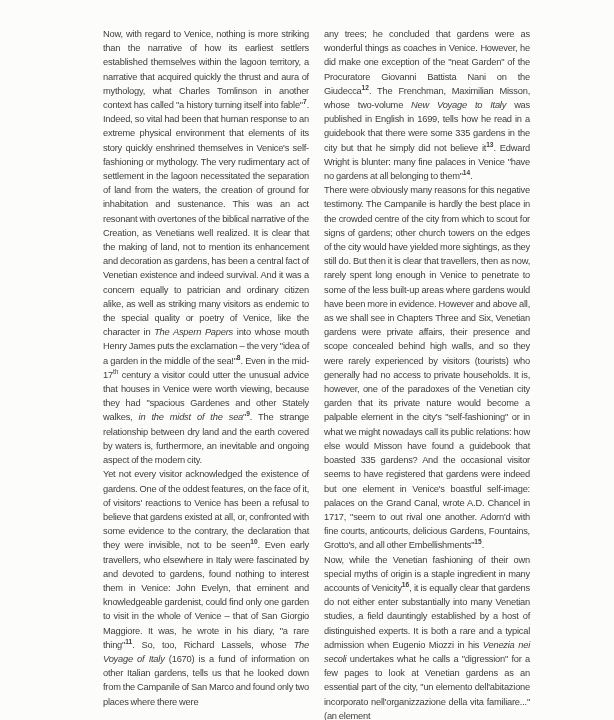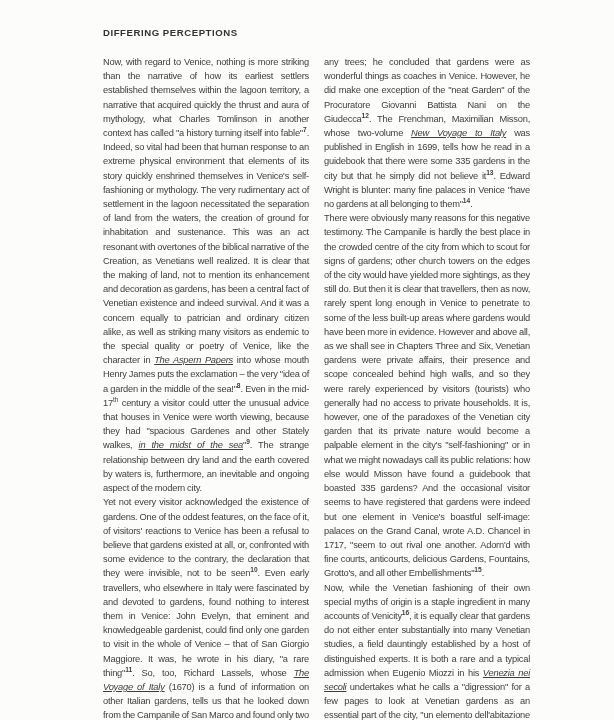--- a/index.html
+++ b/index.html
@@ -52,27 +52,26 @@
     line-height: 0;
     vertical-align: super;
     letter-spacing: 0;
   }
   sup.ord {
     font-size: 6.6px;
     line-height: 0;
     vertical-align: super;
     letter-spacing: 0;
   }
-  i { font-style: italic; text-decoration: underline; }
+  i { font-style: italic; }
 </style>
 </head>
 <body>
 
 <div class="page">
-  <h1 class="heading">DIFFERING PERCEPTIONS</h1>
   <div class="columns">
     <div class="col">
         <p>Now, with regard to Venice, nothing is more striking than the narrative of how its earliest settlers established themselves within the lagoon territory, a narrative that acquired quickly the thrust and aura of mythology, what Charles Tomlinson in another context has called "a history turning itself into fable"<sup class="fn">7</sup>. Indeed, so vital had been that human response to an extreme physical environment that elements of its story quickly enshrined themselves in Venice's self-fashioning or mythology. The very rudimentary act of settlement in the lagoon necessitated the separation of land from the waters, the creation of ground for inhabitation and sustenance. This was an act resonant with overtones of the biblical narrative of the Creation, as Venetians well realized. It is clear that the making of land, not to mention its enhancement and decoration as gardens, has been a central fact of Venetian existence and indeed survival. And it was a concern equally to patrician and ordinary citizen alike, as well as striking many visitors as endemic to the special quality or poetry of Venice, like the character in <i>The Aspern Papers</i> into whose mouth Henry James puts the exclamation – the very "idea of a garden in the middle of the sea!"<sup class="fn">8</sup>. Even in the mid-17<sup class="ord">th</sup> century a visitor could utter the unusual advice that houses in Venice were worth viewing, because they had "spacious Gardenes and other Stately walkes, <i>in the midst of the sea</i>"<sup class="fn">9</sup>. The strange relationship between dry land and the earth covered by waters is, furthermore, an inevitable and ongoing aspect of the modern city.</p>
         <p>Yet not every visitor acknowledged the existence of gardens. One of the oddest features, on the face of it, of visitors' reactions to Venice has been a refusal to believe that gardens existed at all, or, confronted with some evidence to the contrary, the declaration that they were invisible, not to be seen<sup class="fn">10</sup>. Even early travellers, who elsewhere in Italy were fascinated by and devoted to gardens, found nothing to interest them in Venice: John Evelyn, that eminent and knowledgeable gardenist, could find only one garden to visit in the whole of Venice – that of San Giorgio Maggiore. It was, he wrote in his diary, "a rare thing"<sup class="fn">11</sup>. So, too, Richard Lassels, whose <i>The Voyage of Italy</i> (1670) is a fund of information on other Italian gardens, tells us that he looked down from the Campanile of San Marco and found only two places where there were</p>
       </div>
     <div class="col">
         <p>any trees; he concluded that gardens were as wonderful things as coaches in Venice. However, he did make one exception of the "neat Garden" of the Procuratore Giovanni Battista Nani on the Giudecca<sup class="fn">12</sup>. The Frenchman, Maximilian Misson, whose two-volume <i>New Voyage to Italy</i> was published in English in 1699, tells how he read in a guidebook that there were some 335 gardens in the city but that he simply did not believe it<sup class="fn">13</sup>. Edward Wright is blunter: many fine palaces in Venice "have no gardens at all belonging to them"<sup class="fn">14</sup>.</p>
         <p>There were obviously many reasons for this negative testimony. The Campanile is hardly the best place in the crowded centre of the city from which to scout for signs of gardens; other church towers on the edges of the city would have yielded more sightings, as they still do. But then it is clear that travellers, then as now, rarely spent long enough in Venice to penetrate to some of the less built-up areas where gardens would have been more in evidence. However and above all, as we shall see in Chapters Three and Six, Venetian gardens were private affairs, their presence and scope concealed behind high walls, and so they were rarely experienced by visitors (tourists) who generally had no access to private households. It is, however, one of the paradoxes of the Venetian city garden that its private nature would become a palpable element in the city's "self-fashioning" or in what we might nowadays call its public relations: how else would Misson have found a guidebook that boasted 335 gardens? And the occasional visitor seems to have registered that gardens were indeed but one element in Venice's boastful self-image: palaces on the Grand Canal, wrote A.D. Chancel in 1717, "seem to out rival one another. Adorn'd with fine courts, anticourts, delicious Gardens, Fountains, Grotto's, and all other Embellishments"<sup class="fn">15</sup>.</p>
         <p>Now, while the Venetian fashioning of their own special myths of origin is a staple ingredient in many accounts of Venicity<sup class="fn">16</sup>, it is equally clear that gardens do not either enter substantially into many Venetian studies, a field dauntingly established by a host of distinguished experts. It is both a rare and a typical admission when Eugenio Miozzi in his <i>Venezia nei secoli</i> undertakes what he calls a "digression" for a few pages to look at Venetian gardens as an essential part of the city, "un elemento dell'abitazione incorporato nell'organizzazione della vita familiare..." (an element</p>
       </div>

